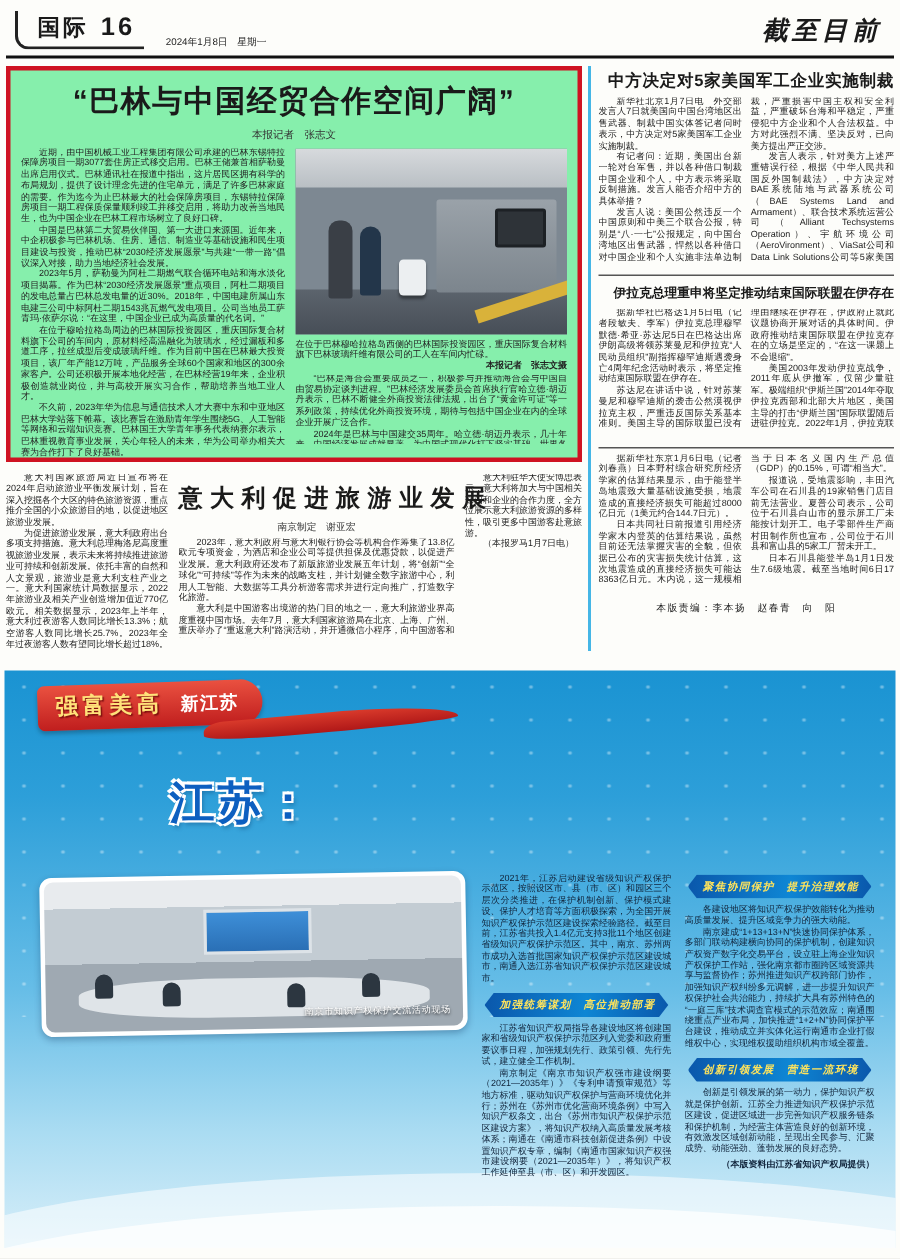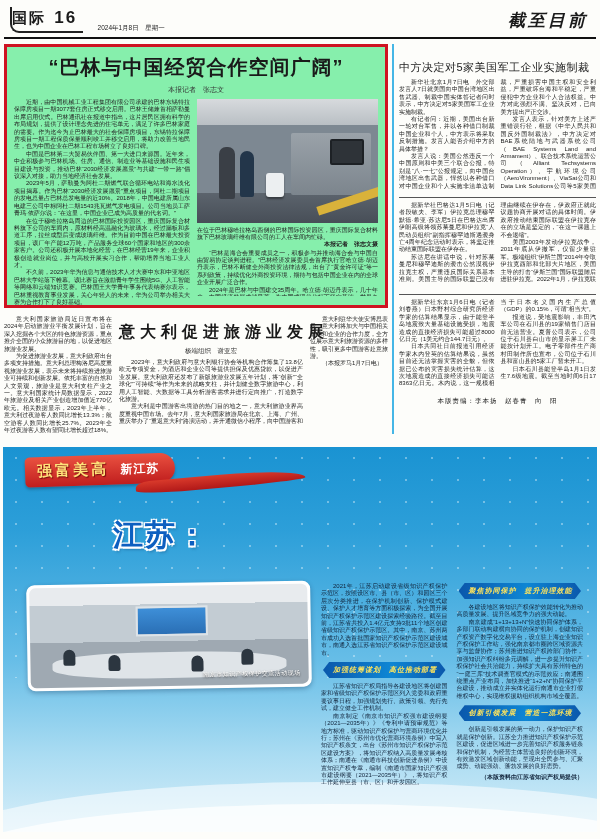--- a/index.html
+++ b/index.html
@@ -6,21 +6,21 @@
   html,body { background:#e8e8e4; }
   .page {
     position:relative; width:600px; height:839px; margin:0 auto;
     background:#fdfdfa; overflow:hidden; color:#1a1a1a;
     font-family:"Liberation Sans", sans-serif;
   }
   
   .masthead { position:absolute; top:7px; left:10px; right:10px; height:28px; }
   .section-tag {
     display:inline-block; border-left:2px solid #222; border-bottom:2px solid #222;
-    border-bottom-left-radius:9px; padding:1px 6px 3px 0;
+    border-bottom-left-radius:9px; padding:1px 6px 3px 13px;
     font-size:15px; font-weight:bold; letter-spacing:2px; vertical-align:bottom;
   }
   .page-num { font-size:17px; font-weight:bold; margin-left:2px; }
   .issue-date { font-size:6.5px; color:#222; margin-left:10px; vertical-align:bottom; }
   .paper-name {
     position:absolute; right:2px; top:2px; font-size:17px; font-weight:bold;
     font-style:italic; letter-spacing:3px; font-family:"DejaVu Serif", serif;
   }
   .top-rule { position:absolute; top:37px; left:4px; right:4px; border-top:2px solid #111; }
 
@@ -66,21 +66,21 @@
   .it-main { width:184px; }
   .it-headline { text-align:center; font-size:16px; font-weight:bold; letter-spacing:5px; white-space:nowrap; margin-top:6px; }
   .it-byline { text-align:center; font-size:6.5px; color:#333; margin:4px 0 3px; font-family:"DejaVu Serif", serif; }
   .it-midtext { height:66px; overflow:hidden; }
   .it-col3 { flex:1; height:118px; overflow:hidden; }
   .dateline { font-size:6px; line-height:7.4px; text-align:right; }
 
   
   .right-col { position:absolute; left:399px; top:44px; width:197px; height:392px; }
   .r-art { overflow:hidden; }
-  .r-headline { text-align:left; font-weight:normal; margin:16px 0 4px; white-space:nowrap; }
+  .r-headline { text-align:right; font-weight:bold; margin:2px 0 4px; white-space:nowrap; }
   .r-h1 { font-size:11px; letter-spacing:0.5px; }
   .r-h2 { font-size:8.5px; letter-spacing:0px; }
   .r-h3 { font-size:11px; letter-spacing:0.5px; }
   .r-body { columns:2; column-gap:6px; overflow:hidden; }
   .r-div { border-top:1px solid #555; margin:4px 0 4px; }
   .editors { text-align:center; font-size:6.5px; margin-top:6px; letter-spacing:1px; color:#222; }
 
   
   .jiangsu {
     position:absolute; left:3px; top:447px; width:594px; height:385px; overflow:hidden;
@@ -193,21 +193,21 @@
 
   <div class="vdivider"></div>
 
   <div class="italy">
     <div class="it-col1">
       <p class="art">意大利国家旅游局近日宣布将在2024年启动旅游业平衡发展计划，旨在深入挖掘各个大区的特色旅游资源，重点推介全国的小众旅游目的地，以促进地区旅游业发展。</p>
       <p class="art">为促进旅游业发展，意大利政府出台多项支持措施。意大利总理梅洛尼高度重视旅游业发展，表示未来将持续推进旅游业可持续和创新发展。依托丰富的自然和人文景观，旅游业是意大利支柱产业之一。意大利国家统计局数据显示，2022年旅游业及相关产业创造增加值近770亿欧元。相关数据显示，2023年上半年，意大利过夜游客人数同比增长13.3%；航空游客人数同比增长25.7%。2023年全年过夜游客人数有望同比增长超过18%。</p>
     </div>
     <div class="it-main">
       <div class="it-headline">意大利促进旅游业发展</div>
-      <div class="it-byline">极端组织　谢亚宏</div>
+      <div class="it-byline">南京制定　谢亚宏</div>
       <div class="it-midtext">
         <p class="art">2023年，意大利政府与意大利银行协会等机构合作筹集了13.8亿欧元专项资金，为酒店和企业公司等提供担保及优惠贷款，以促进产业发展。意大利政府还发布了新版旅游业发展五年计划，将“创新”“全球化”“可持续”等作为未来的战略支柱，并计划健全数字旅游中心，利用人工智能、大数据等工具分析游客需求并进行定向推广，打造数字化旅游。</p>
         <p class="art">意大利是中国游客出境游的热门目的地之一，意大利旅游业界高度重视中国市场。去年7月，意大利国家旅游局在北京、上海、广州、重庆举办了“重返意大利”路演活动，并开通微信小程序，向中国游客和旅游从业者展示意大利旅游的实用信息。</p>
       </div>
     </div>
     <div class="it-col3">
       <p class="art">意大利驻华大使安博思表示，意大利将加大与中国相关部门和企业的合作力度，全方位展示意大利旅游资源的多样性，吸引更多中国游客赴意旅游。</p>
       <p class="art dateline">（本报罗马1月7日电）</p>
     </div>
   </div>
@@ -218,20 +218,21 @@
       <div class="r-body" style="height:114px">
         <p class="art">新华社北京1月7日电　外交部发言人7日就美国向中国台湾地区出售武器、制裁中国实体答记者问时表示，中方决定对5家美国军工企业实施制裁。</p>
         <p class="art">有记者问：近期，美国出台新一轮对台军售，并以各种借口制裁中国企业和个人，中方表示将采取反制措施。发言人能否介绍中方的具体举措？</p>
         <p class="art">发言人说：美国公然违反一个中国原则和中美三个联合公报，特别是“八·一七”公报规定，向中国台湾地区出售武器，悍然以各种借口对中国企业和个人实施非法单边制裁，严重损害中国主权和安全利益，严重破坏台海和平稳定，严重侵犯中方企业和个人合法权益。中方对此强烈不满、坚决反对，已向美方提出严正交涉。</p>
         <p class="art">发言人表示，针对美方上述严重错误行径，根据《中华人民共和国反外国制裁法》，中方决定对BAE系统陆地与武器系统公司（BAE Systems Land and Armament）、联合技术系统运营公司（Alliant Techsystems Operation）、宇航环境公司（AeroVironment）、ViaSat公司和Data Link Solutions公司等5家美国军工企业实施制裁。制裁措施包括冻结在我国境内的动产、不动产和其他各类财产，禁止我国境内组织、个人与其进行交易、合作等活动。</p>
 
       </div>
     </div>
     <div class="r-div"></div>
     <div class="r-art">
+      <div class="r-headline r-h2">伊拉克总理重申将坚定推动结束国际联盟在伊存在</div>
       <div class="r-body" style="height:88px">
         <p class="art">据新华社巴格达1月5日电（记者段敏夫、李军）伊拉克总理穆罕默德·希亚·苏达尼5日在巴格达出席伊朗高级将领苏莱曼尼和伊拉克“人民动员组织”副指挥穆罕迪斯遇袭身亡4周年纪念活动时表示，将坚定推动结束国际联盟在伊存在。</p>
         <p class="art">苏达尼在讲话中说，针对苏莱曼尼和穆罕迪斯的袭击公然漠视伊拉克主权，严重违反国际关系基本准则。美国主导的国际联盟已没有理由继续在伊存在，伊政府正就此议题协商开展对话的具体时间。伊政府推动结束国际联盟在伊拉克存在的立场是坚定的，“在这一课题上不会退缩”。</p>
         <p class="art">美国2003年发动伊拉克战争，2011年底从伊撤军，仅留少量驻军。极端组织“伊斯兰国”2014年夺取伊拉克西部和北部大片地区，美国主导的打击“伊斯兰国”国际联盟随后进驻伊拉克。2022年1月，伊拉克联合行动指挥部发表声明说，国际联盟的战斗任务已结束，伊军方已接管多处军事基地，一些以美军为主的外军人员将以顾问身份留在伊拉克，为伊安全部队提供支持。</p>
       </div>
     </div>
     <div class="r-div"></div>
     <div class="r-art">
       <div class="r-body" style="height:92px">
         <p class="art">据新华社东京1月6日电（记者刘春燕）日本野村综合研究所经济学家的估算结果显示，由于能登半岛地震致大量基础设施受损，地震造成的直接经济损失可能超过8000亿日元（1美元约合144.7日元）。</p>

